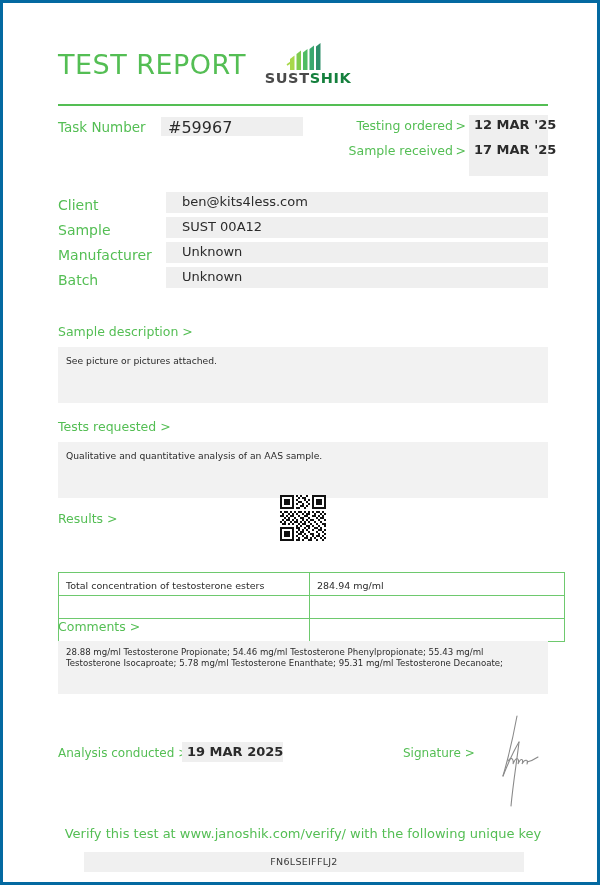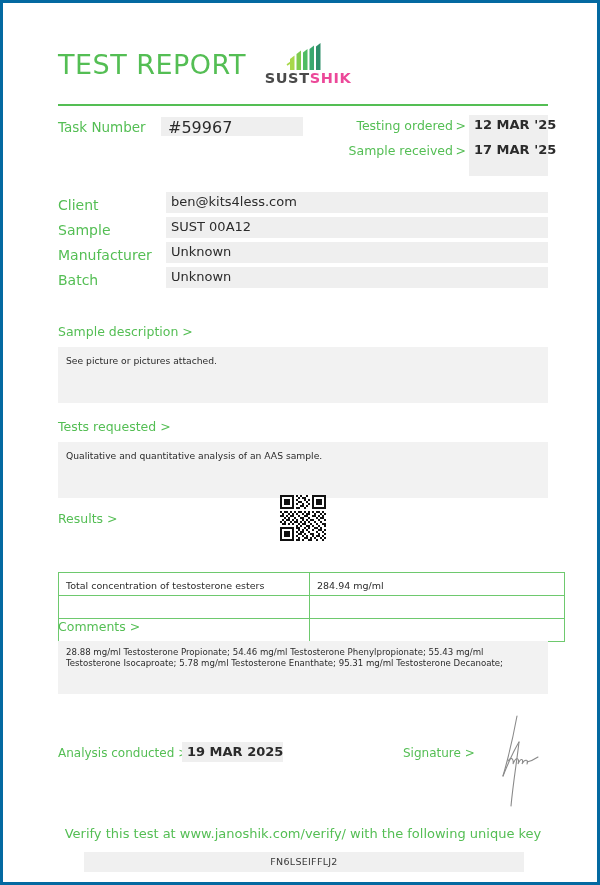--- a/index.html
+++ b/index.html
@@ -68,21 +68,21 @@
     left: 0;
     top: 27px;
     width: 100px;
     text-align: center;
     font-size: 14.5px;
     font-weight: bold;
     letter-spacing: 0.6px;
     white-space: nowrap;
   }
   .logo-word .dark { color: #4a4a4a; }
-  .logo-word .green { color: #ec4899; }
+  .logo-word .green { color: #15803d; }
 
   .contact {
     position: absolute;
     right: 0;
     top: 8px;
     text-align: right;
     font-size: 8.5px;
     line-height: 14px;
     color: #6d6d6d;
     white-space: nowrap;
@@ -182,21 +182,21 @@
   }
   .info-value {
     position: absolute;
     left: 108px;
     top: 0;
     width: 382px;
     height: 21px;
     background: #efefef;
     font-size: 13px;
     color: #2b2b2b;
-    padding: 2px 0 0 5px;
+    padding: 2px 0 0 16px;
     box-sizing: border-box;
     white-space: nowrap;
   }
 
   
   .section-head {
     position: absolute;
     font-size: 12.5px;
     color: #54be54;
     white-space: nowrap;

